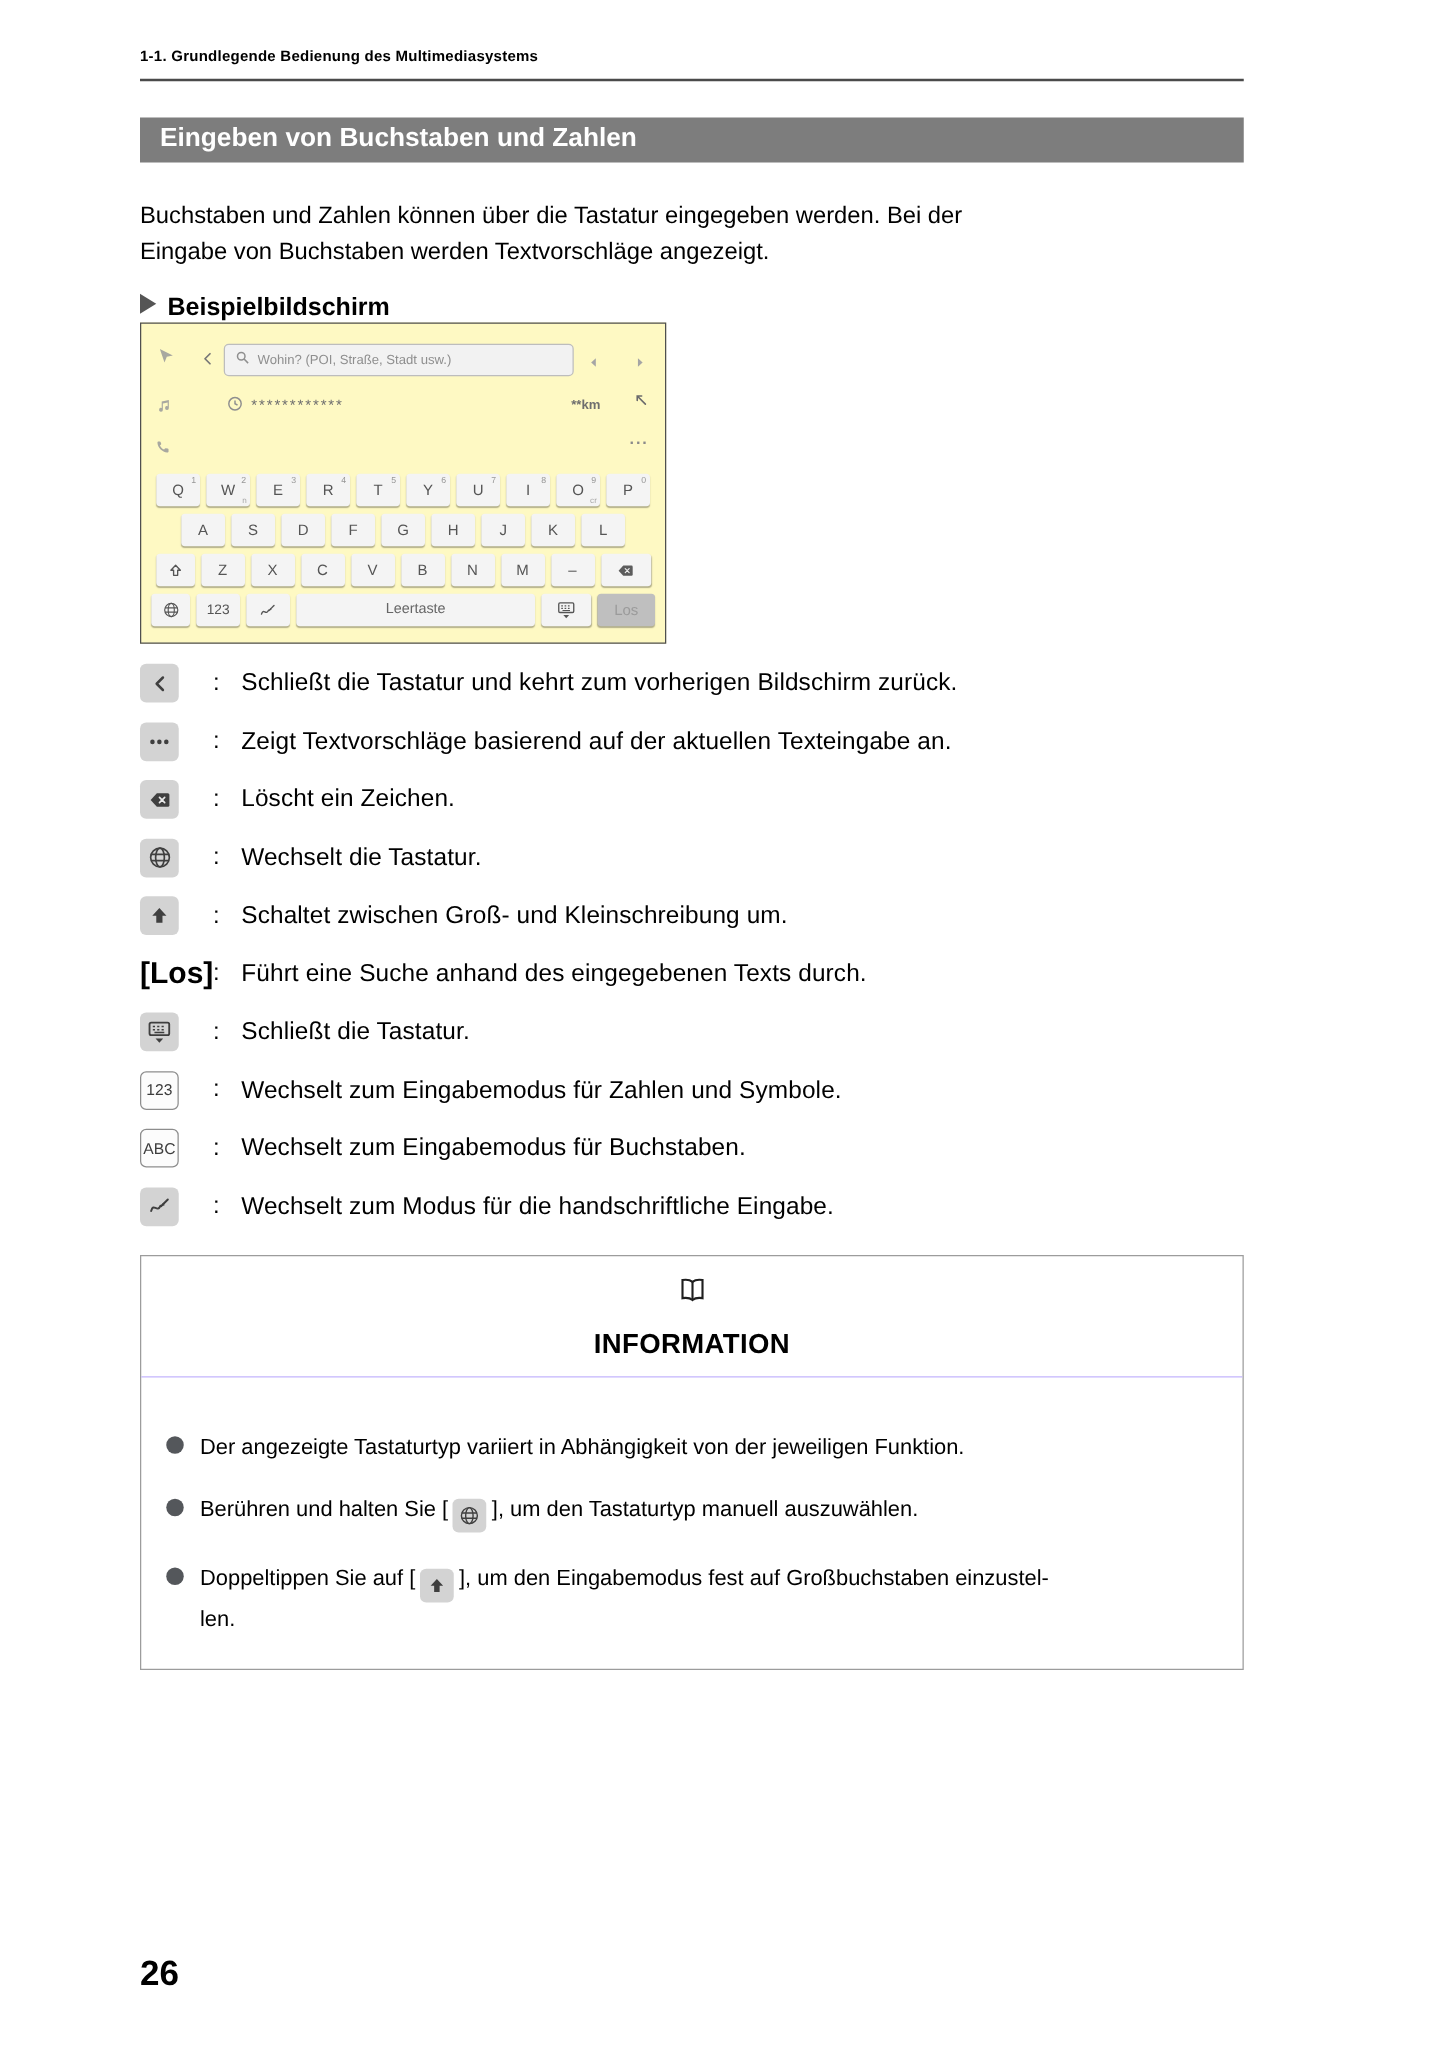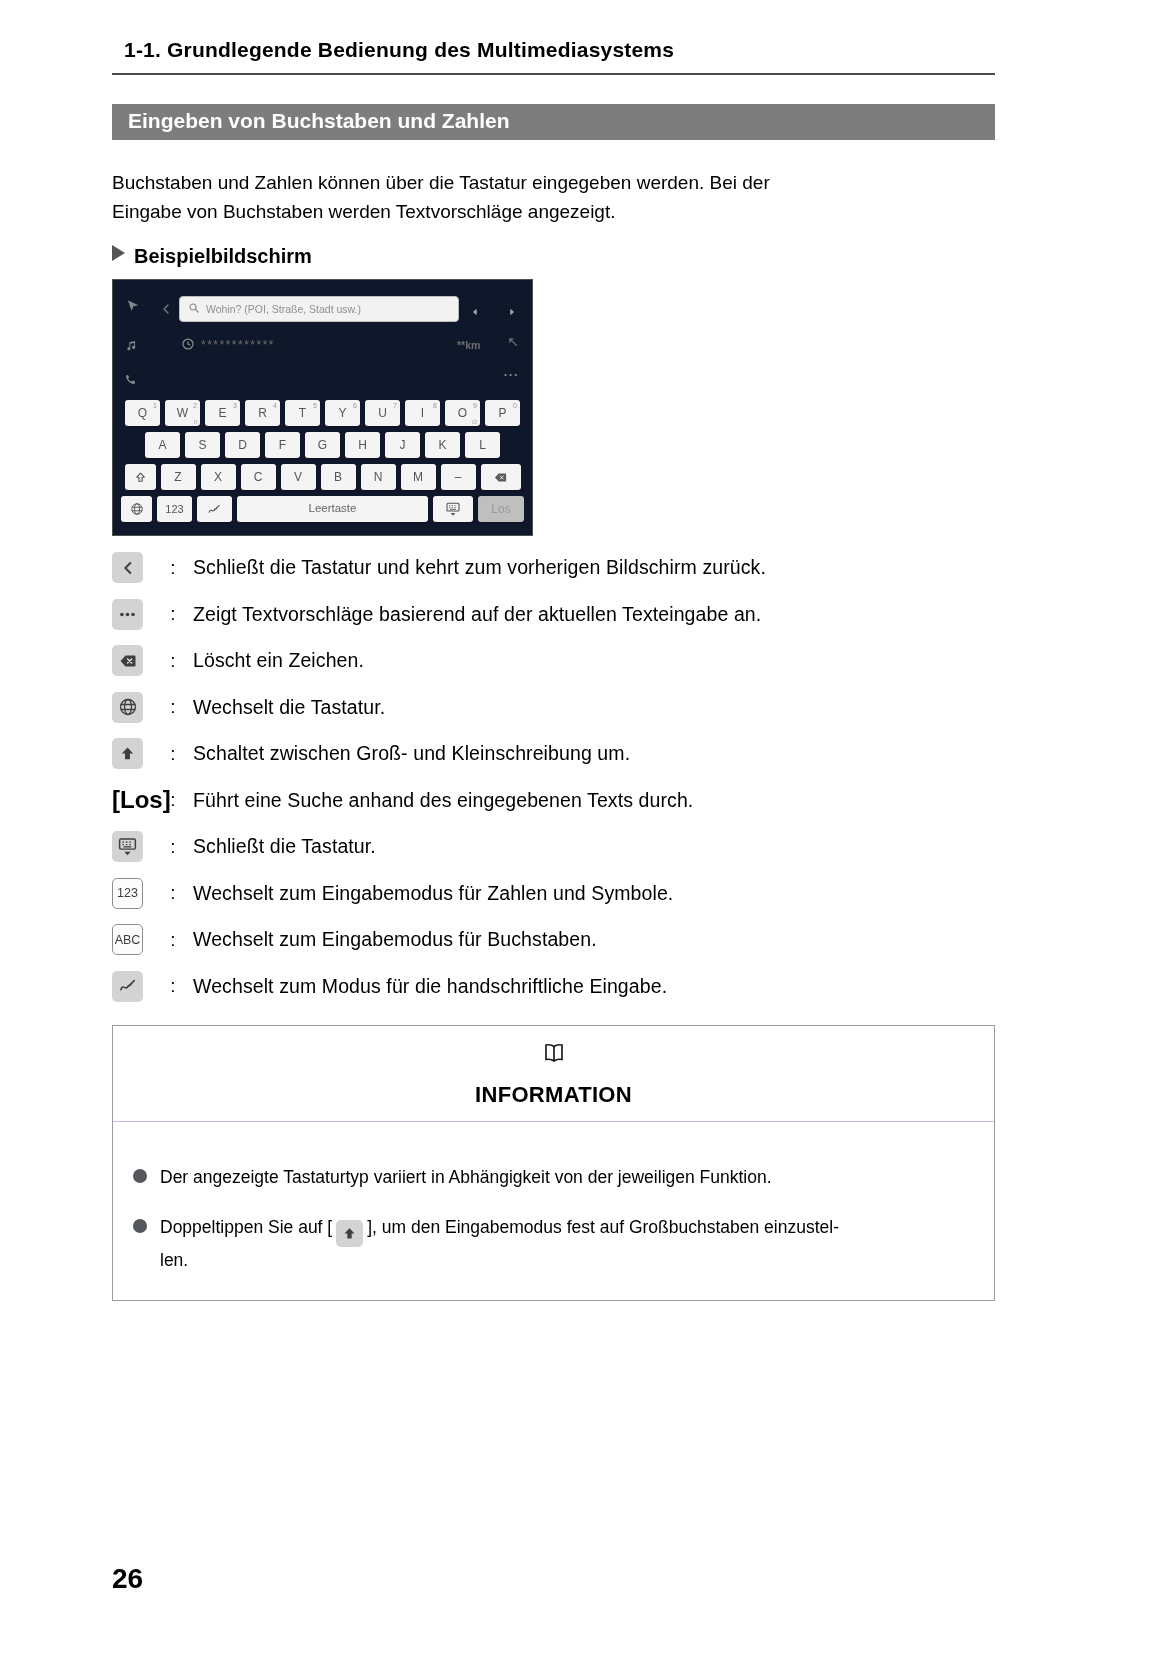--- a/index.html
+++ b/index.html
@@ -4,36 +4,36 @@
 <style>
   * { box-sizing: border-box; margin: 0; padding: 0; }
   html, body { width: 1165px; }
   body {
     height: 1653px; background: #ffffff; color: #000;
     font-family: "Liberation Sans", "DejaVu Sans", sans-serif;
     position: relative; overflow: hidden;
   }
   .content { padding: 38px 170px 0 112px; }
 
-  .breadcrumb { font-size: 21px; font-weight: 700; letter-spacing: .2px; margin-left: 12px; }
+  .breadcrumb { font-size: 12px; font-weight: 700; letter-spacing: .2px; }
   .header-rule { margin-top: 11px; height: 2px; background: #4a4a4a; }
 
   .section-bar { margin-top: 29px; background: #7d7d7d; color: #fff;
     font-size: 21px; font-weight: 700; padding: 5px 0 7px 16px; }
 
   .intro { margin-top: 29px; font-size: 19px; line-height: 28.5px; white-space: pre-line; }
 
   .subhead { margin-top: 19px; display: flex; }
   .tri { width: 0; height: 0; border-left: 13px solid #555;
     border-top: 8px solid transparent; border-bottom: 8px solid transparent; margin-right: 9px; }
   .subhead-text { font-size: 20px; font-weight: 700; }
 
   
-  .shot { margin-top: 11px; position: relative; width: 421px; height: 257px;
-    background: #0f172a; border: 1px solid #4f4f4f; }
+  .shot { position: relative; width: 421px; height: 257px;
+    background: #fef9c3; border: 1px solid #4f4f4f; }
   .side-ic { position: absolute; left: 11px; opacity: .85; }
   .side-nav { top: 17px; } .side-mus { top: 59px; } .side-ph { top: 92px; }
   .back-ch { position: absolute; left: 47px; top: 21px; }
   .search-field { position: absolute; left: 66px; top: 16px; width: 280px; height: 26px;
     background: #f2f2f2; border: 1px solid #bdbdbd; border-radius: 4px;
     display: flex; align-items: center; gap: 6px; padding: 0 8px; }
   .ph-text { font-size: 10.5px; color: #8f8f8f; white-space: nowrap; overflow: hidden; }
   .nav-prev { position: absolute; left: 357px; top: 23px; }
   .nav-next { position: absolute; left: 394px; top: 23px; }
   .hist-ic { position: absolute; left: 68px; top: 57px; }
@@ -447,20 +447,30 @@
       </span>
       <span class="info-title">INFORMATION</span>
     </div>
     <div class="info-body">
 
       <div class="iitem">
         <span class="ibullet"></span>
         <span class="itext"><span>Der angezeigte Tastaturtyp variiert in Abhängigkeit von der jeweiligen Funktion.</span></span>
       </div>
 
+      <div class="iitem">
+        <span class="ibullet"></span>
+        <span class="itext"><span>Berühren und halten Sie [</span><span class="mini-ic">
+              <svg width="17" height="17" viewBox="0 0 24 24" fill="none" stroke="#3f3f3f" stroke-width="1.6">
+                <circle cx="12" cy="12" r="9"></circle>
+                <ellipse cx="12" cy="12" rx="4.2" ry="9"></ellipse>
+                <path d="M3.4 9 h17.2 M3.4 15 h17.2"></path>
+              </svg>
+            </span><span>], um den Tastaturtyp manuell auszuwählen.</span></span>
+      </div>
 
       <div class="iitem">
         <span class="ibullet"></span>
         <span class="itext"><span>Doppeltippen Sie auf [</span><span class="mini-ic">
               <svg width="15" height="15" viewBox="0 0 24 24">
                 <path d="M12 3.5 L20 12 h-4.5 V20 h-7 V12 H4 Z" fill="#3f3f3f"></path>
               </svg>
             </span><span>], um den Eingabemodus fest auf Großbuchstaben einzustel-
 len.</span></span>
       </div>

